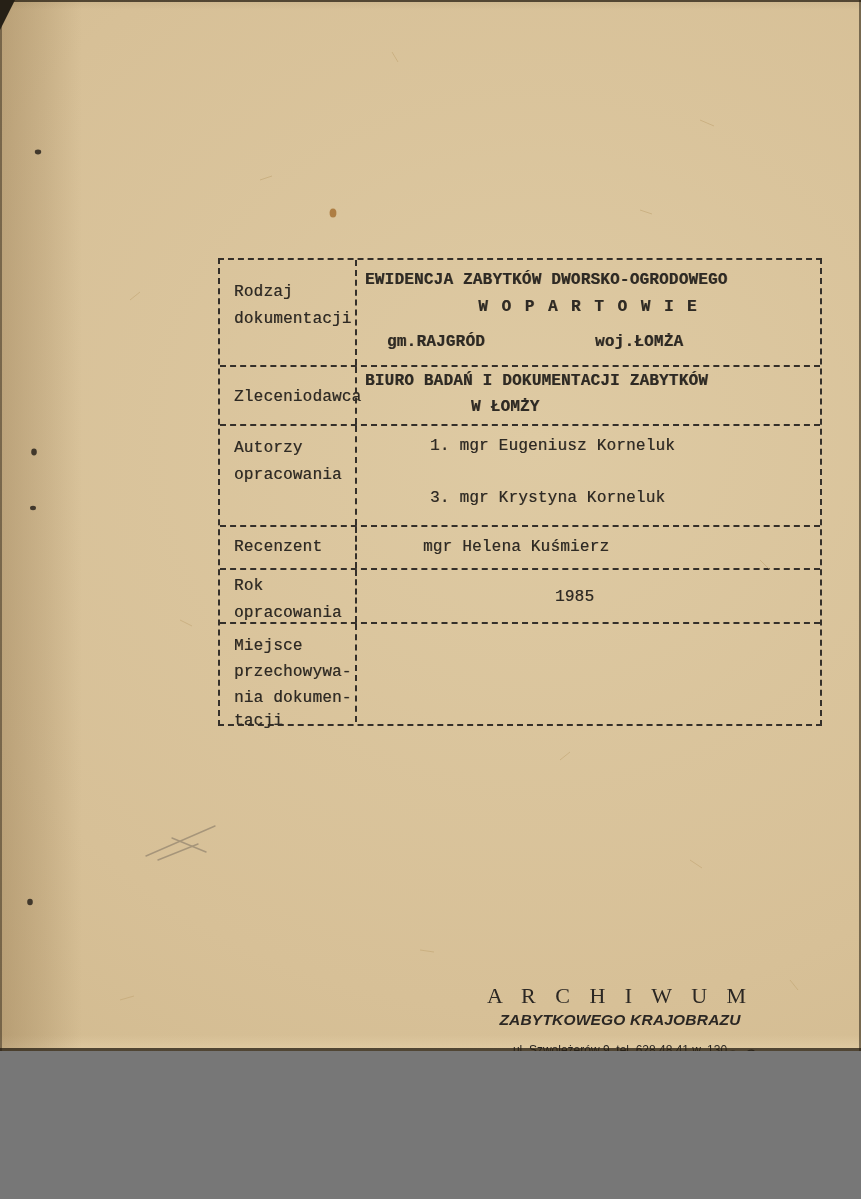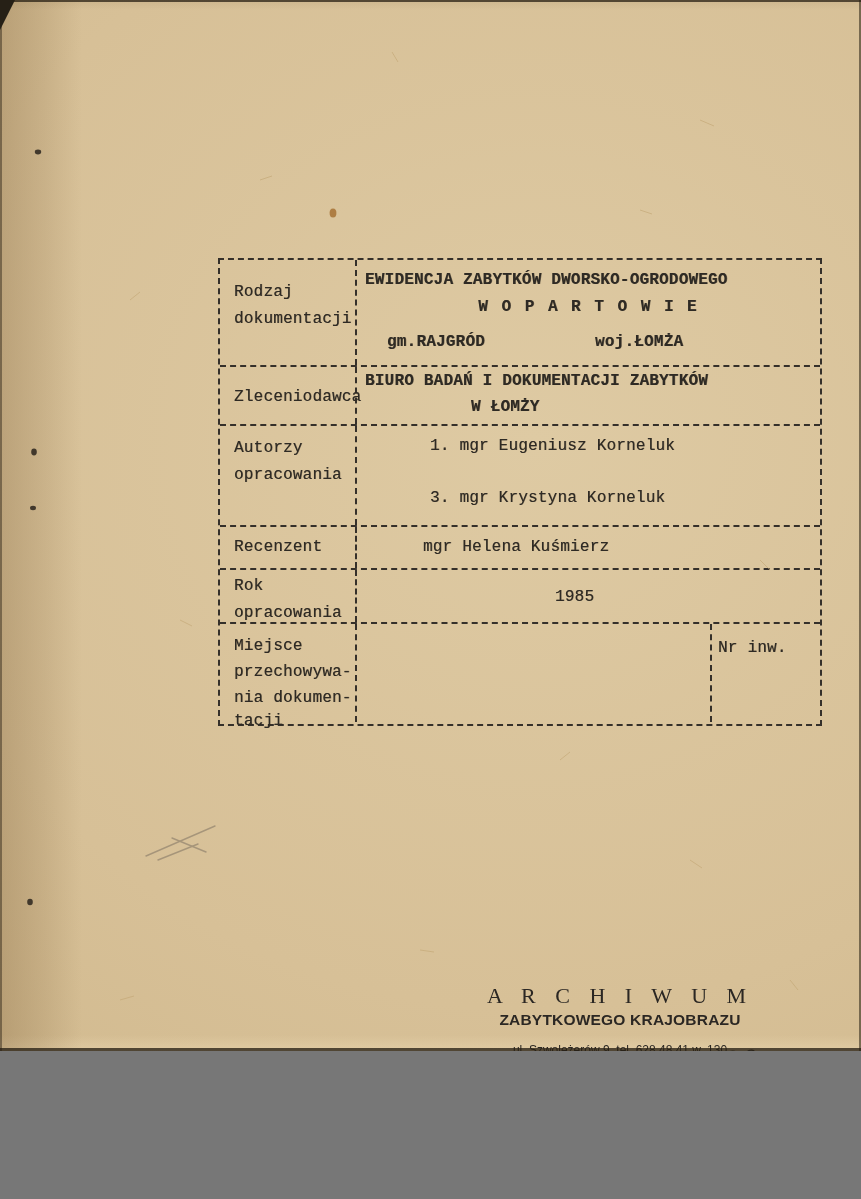--- a/index.html
+++ b/index.html
@@ -73,21 +73,21 @@
   .r6 .store-space { flex:1 1 auto; }
   .r6 .nrinw-cell { flex:0 0 110px; border-left:2px dashed #35302a; padding:16px 0 0 6px; }
 
   
   .archive-block {
     position:absolute; left:455px; top:983px; width:330px; z-index:3;
     text-align:center; color:#2b2723;
   }
   .archive-l1 { font-family:"Liberation Serif", serif; font-size:22px; letter-spacing:7px; font-weight:400; }
   .archive-l2 { font-family:"Liberation Sans", sans-serif; font-size:15.5px; letter-spacing:0.6px; margin-top:3px; font-weight:600; }
-  .archive-l3 { font-family:"Liberation Sans", sans-serif; font-size:15.5px; letter-spacing:0.2px; margin-top:2px; font-weight:600; }
+  .archive-l3 { font-family:"Liberation Sans", sans-serif; font-size:15.5px; letter-spacing:0.2px; margin-top:2px; font-weight:600;font-style:italic; }
   .archive-l4 { font-family:"Liberation Sans", sans-serif; font-size:12px; margin-top:14px; font-weight:400; }
 
   
   .hand-inv {
     position:absolute; left:560px; top:1050px; z-index:4;
     font-family:"DejaVu Serif", serif; font-style:italic;
     font-size:25px; letter-spacing:3px; color:#37332c;
     transform:rotate(-3deg) skewX(-8deg);
   }
 
@@ -181,23 +181,20 @@
 
     <div class="trow r6">
       <div class="cell-label">
         <div class="lbl-line tw">Miejsce</div>
         <div class="lbl-line tw">przechowywa-</div>
         <div class="lbl-line tw">nia dokumen-</div>
         <div class="lbl-line tight tw">tacji</div>
       </div>
       <div class="cell-value">
         <div class="store-space"></div>
-        <div class="nrinw-cell">
-          <span class="tw">Nr inw.</span>
-        </div>
       </div>
     </div>
 
   </div>
 
   <div class="archive-block">
     <div class="archive-l1">A R C H I W U M</div>
     <div class="archive-l3">ZABYTKOWEGO KRAJOBRAZU</div>
     <div class="archive-l4">ul. Szwoleżerów 9, tel. 628 48 41 w. 130</div>
   </div>

